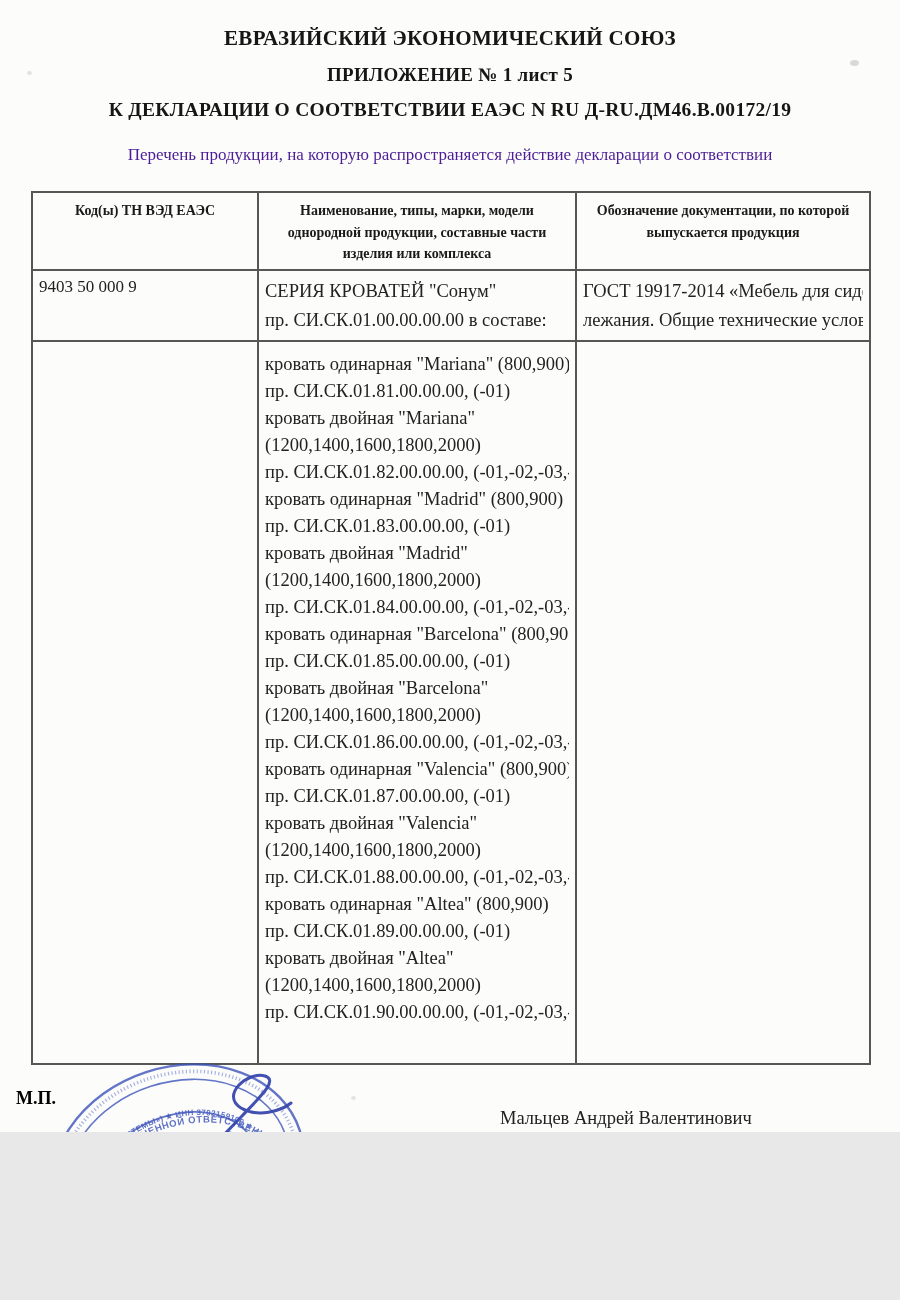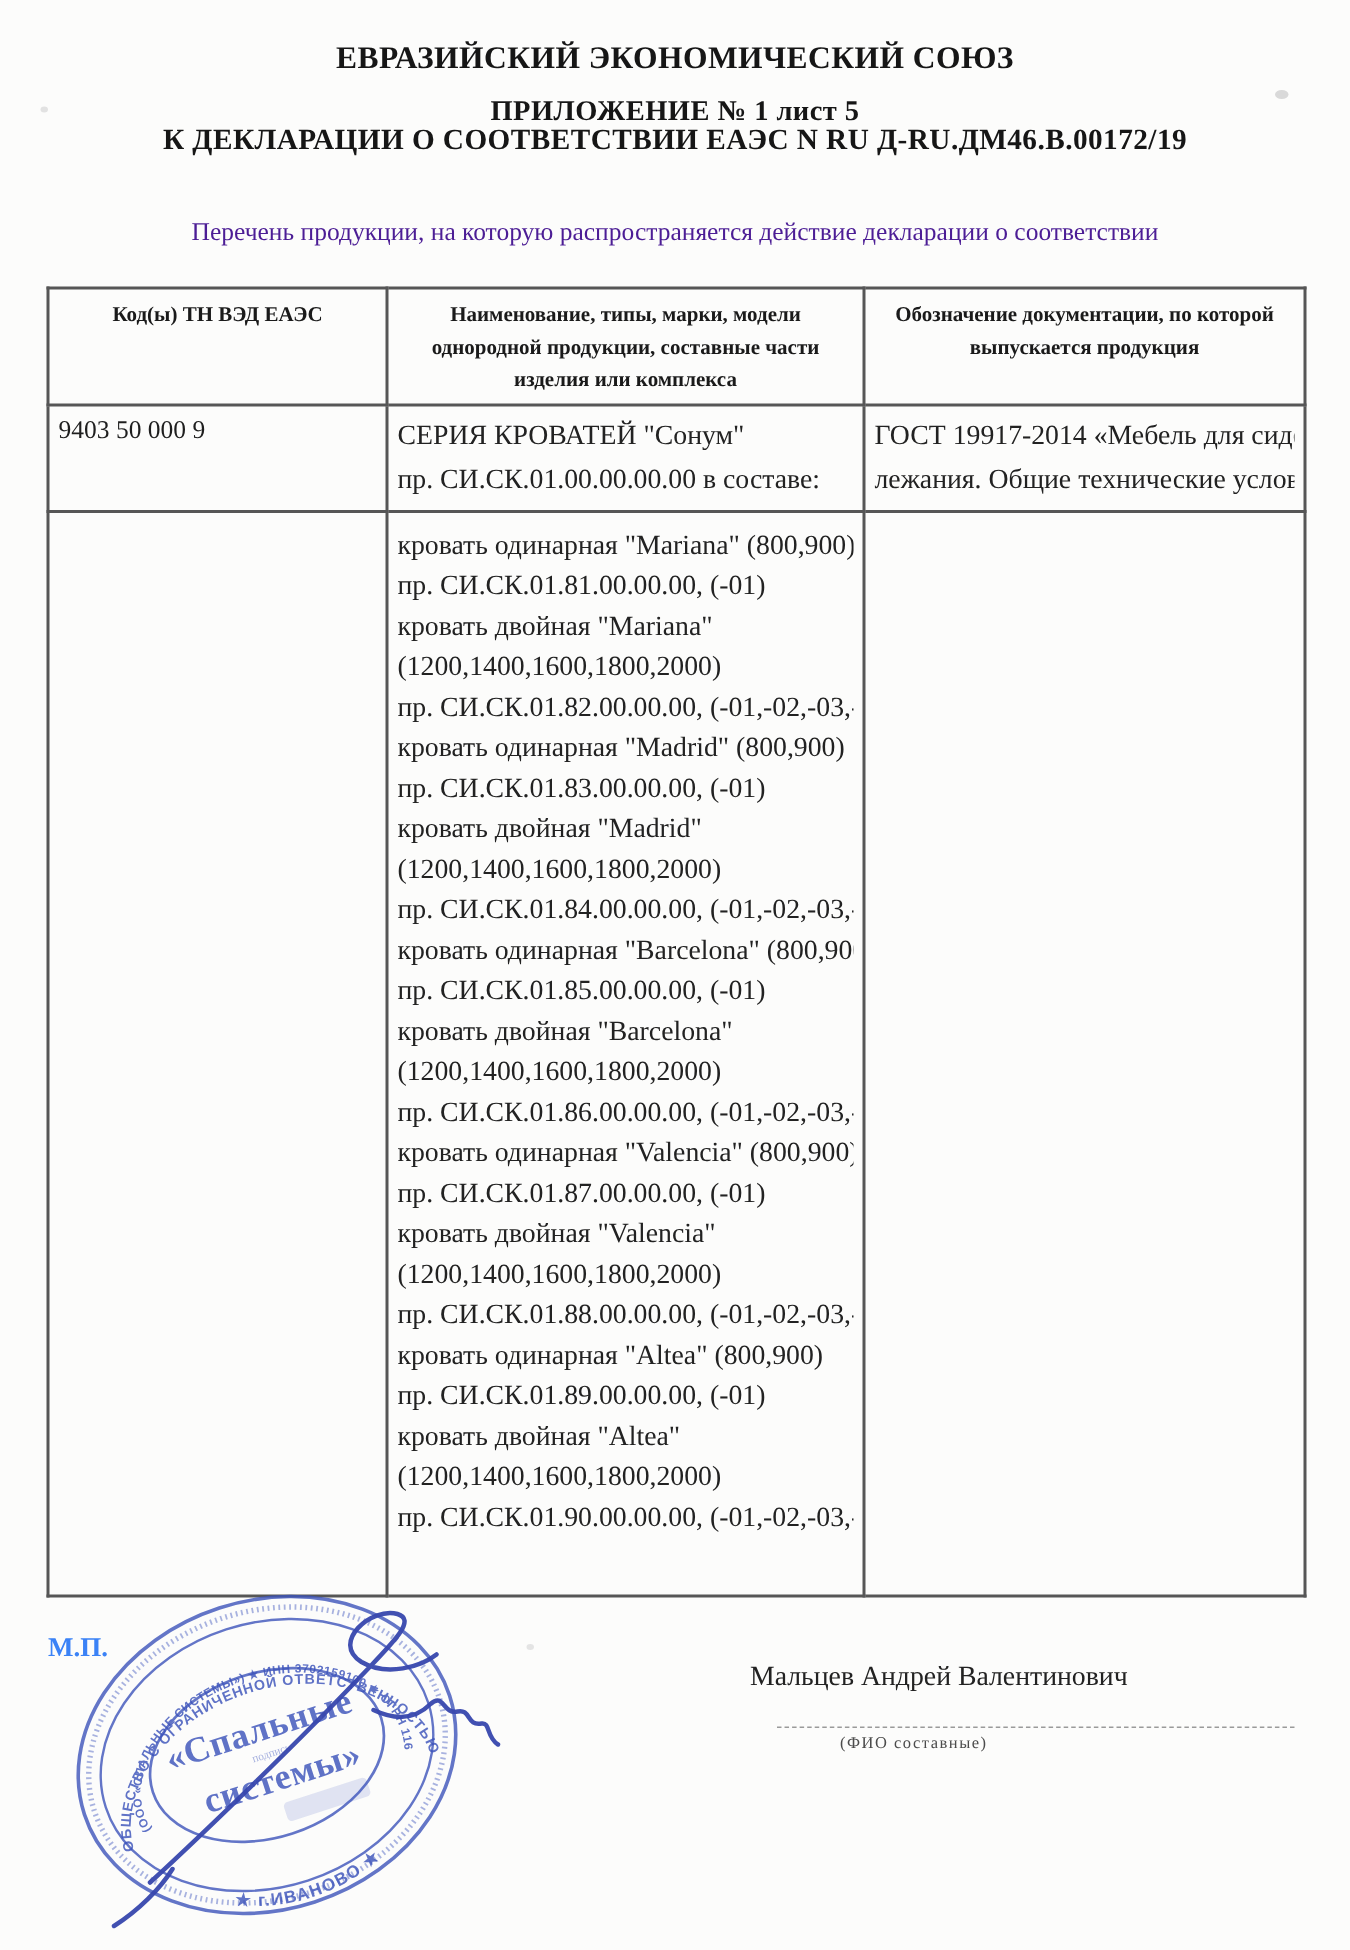--- a/index.html
+++ b/index.html
@@ -3,34 +3,34 @@
 <meta charset="utf-8">
 <style>
   html,body{margin:0;padding:0;}
   body{
     background:#e8e8e8;
     font-family:"Liberation Serif","DejaVu Serif",serif;
     color:#1e1e1e;
   }
   .page{
     position:relative;
-    width:900px;height:1300px;
+    width:900px;height:1132px;
     margin:0 auto;
     background:#fcfcfb;
     overflow:hidden;
   }
   
   .title{
     position:absolute;left:0;width:100%;
     text-align:center;font-weight:bold;color:#161616;
     letter-spacing:.3px;
   }
   .title-1{top:26px;font-size:21px;}
   .title-2{top:64px;font-size:19px;}
-  .title-3{top:83px;font-size:19.5px;}
+  .title-3{top:99px;font-size:19.5px;}
   .caption{
     position:absolute;top:145px;left:0;width:100%;
     text-align:center;font-size:17px;color:#4c1d95;
   }
   
   .doc-table{
     position:absolute;left:31px;top:191px;width:838px;
     border-collapse:collapse;table-layout:fixed;padding-left:48px;
   }
   .doc-table td,.doc-table th{
@@ -50,22 +50,22 @@
   .cell-code{font-size:17px;padding-top:8px;padding-left:8px;height:52px;}
   .cell-lines .line{
     font-size:18.5px;line-height:27px;white-space:nowrap;
     overflow:hidden;color:#222;
   }
   .row-first .cell-lines .line{line-height:29px;}
   .row-first td{padding-top:6px;padding-bottom:5px;}
   .row-list td{padding-top:9px;padding-bottom:14px;height:698px;}
   
   .mp{
-    position:absolute;left:32px;top:1088px;
-    font-size:18px;font-weight:bold;color:#3b82f6;z-index:1;
+    position:absolute;left:16px;top:1088px;
+    font-size:18px;font-weight:bold;color:#000000;z-index:1;
   }
   .applicant{
     position:absolute;left:500px;top:1108px;width:390px;text-align:left;
   }
   .applicant-name{font-size:18.5px;color:#222;}
   .fio-line{
     margin-top:22px;height:0;border-top:1.5px dashed #9a9a9a;
     width:345px;margin-left:18px;
   }
   .fio-caption{

